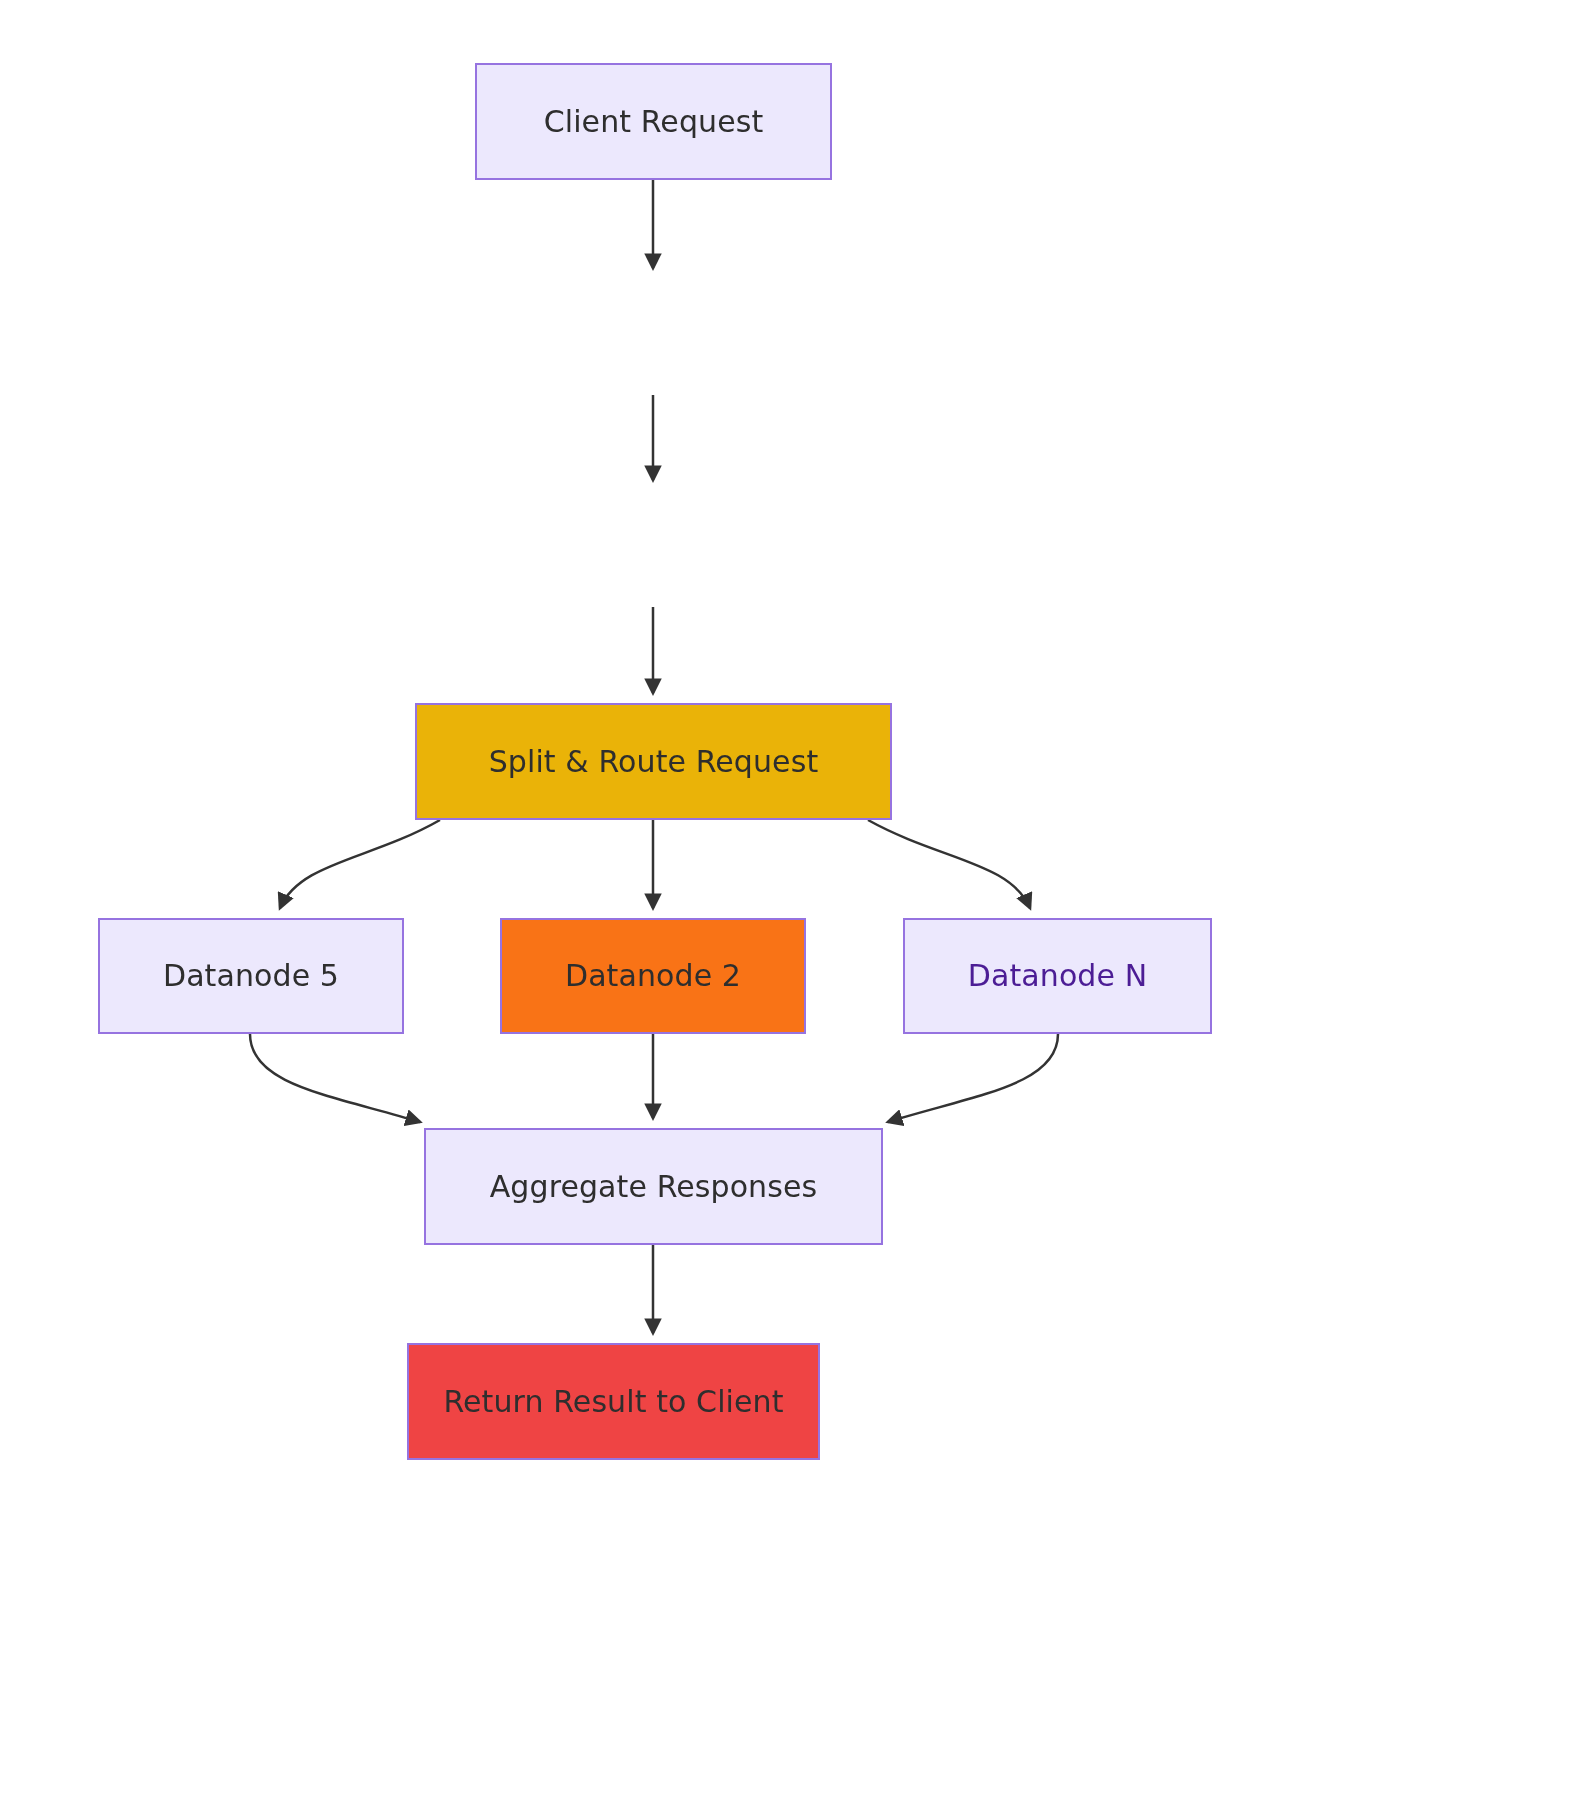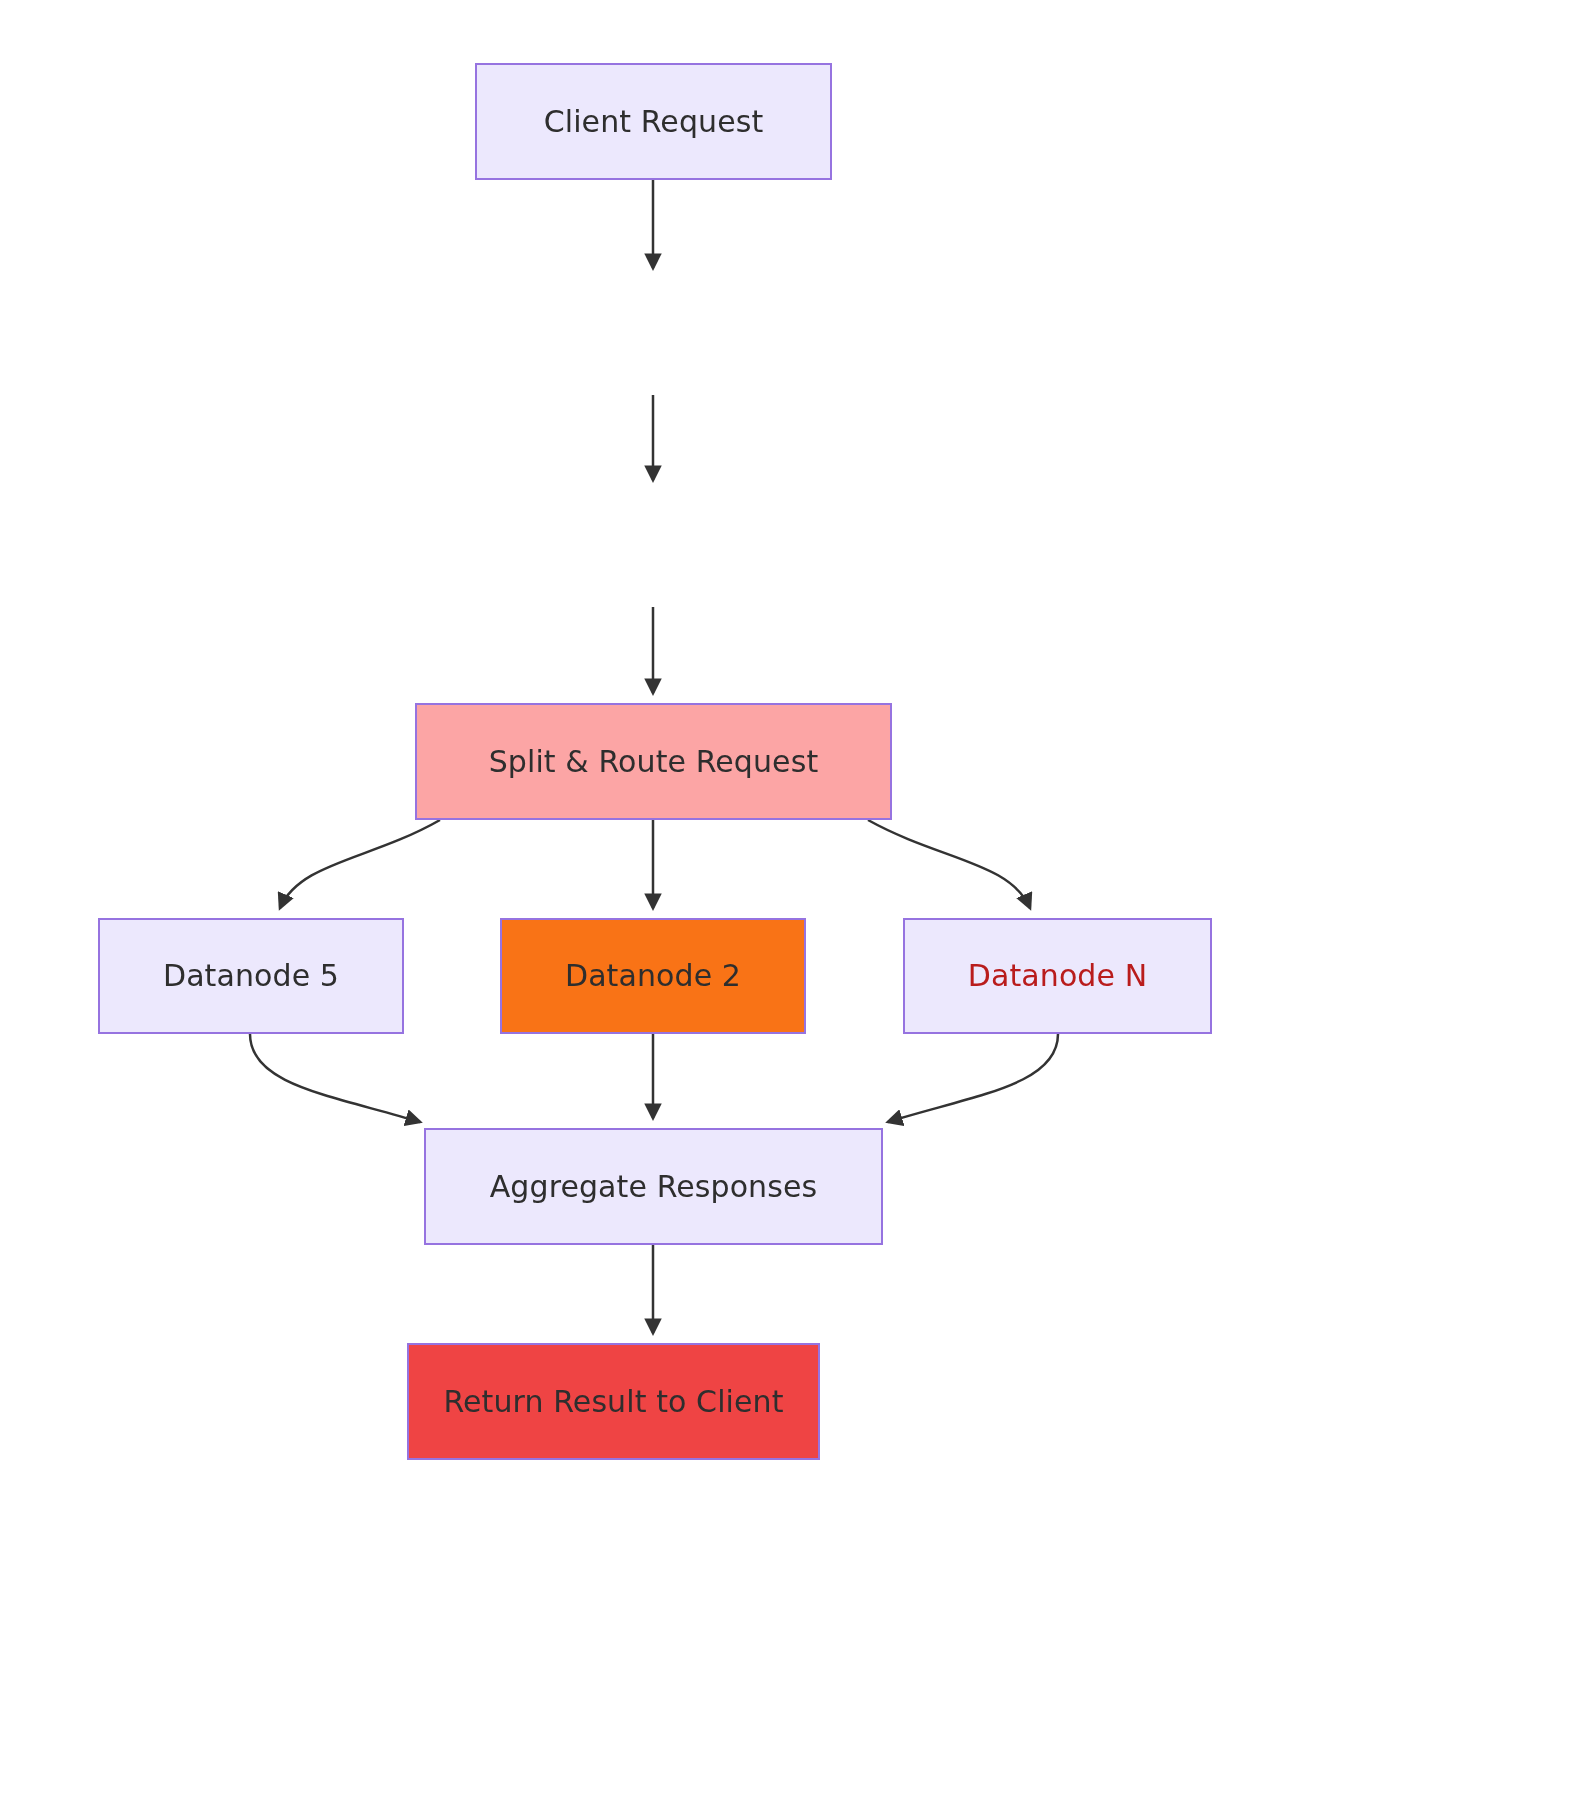--- a/index.html
+++ b/index.html
@@ -81,33 +81,33 @@
       <path d="M 653 1245 L 653 1333" marker-end="url(#arrow)"></path>
     </g>
   </svg>
 
   <div class="node" id="node-client_request" style="left: 475px; top: 63px; width: 357px; height: 117px; background: rgb(236, 232, 253); border-color: rgb(150, 115, 224); color: rgb(46, 46, 46);">
     <span class="node-label">Client Request</span>
   </div>
 
 
 
-  <div class="node" id="node-split_route" style="left: 415px; top: 703px; width: 477px; height: 117px; background: #fca5a5; border-color: rgb(150, 115, 224); color: rgb(46, 46, 46);">
+  <div class="node" id="node-split_route" style="left: 415px; top: 703px; width: 477px; height: 117px; background: #eab308; border-color: rgb(150, 115, 224); color: rgb(46, 46, 46);">
     <span class="node-label">Split &amp; Route Request</span>
   </div>
 
   <div class="node" id="node-datanode_1" style="left: 98px; top: 918px; width: 306px; height: 116px; background: rgb(236, 232, 253); border-color: rgb(150, 115, 224); color: rgb(46, 46, 46);">
     <span class="node-label">Datanode 5</span>
   </div>
 
   <div class="node" id="node-datanode_2" style="left: 500px; top: 918px; width: 306px; height: 116px; background: #f97316; border-color: rgb(150, 115, 224); color: rgb(46, 46, 46);">
     <span class="node-label">Datanode 2</span>
   </div>
 
-  <div class="node" id="node-datanode_n" style="left: 903px; top: 918px; width: 309px; height: 116px; background: rgb(236, 232, 253); border-color: rgb(150, 115, 224); color: #b91c1c;">
+  <div class="node" id="node-datanode_n" style="left: 903px; top: 918px; width: 309px; height: 116px; background: rgb(236, 232, 253); border-color: rgb(150, 115, 224); color: #4c1d95;">
     <span class="node-label">Datanode N</span>
   </div>
 
   <div class="node" id="node-aggregate" style="left: 424px; top: 1128px; width: 459px; height: 117px; background: rgb(236, 232, 253); border-color: rgb(150, 115, 224); color: rgb(46, 46, 46);">
     <span class="node-label">Aggregate Responses</span>
   </div>
 
   <div class="node" id="node-return_result" style="left: 407px; top: 1343px; width: 413px; height: 117px; background: #ef4444; border-color: rgb(150, 115, 224); color: rgb(46, 46, 46);">
     <span class="node-label">Return Result to Client</span>
   </div>

